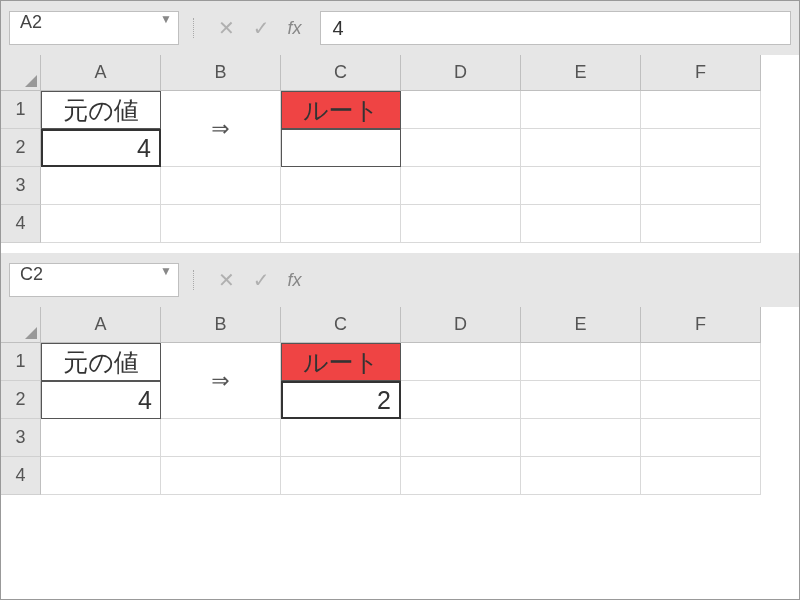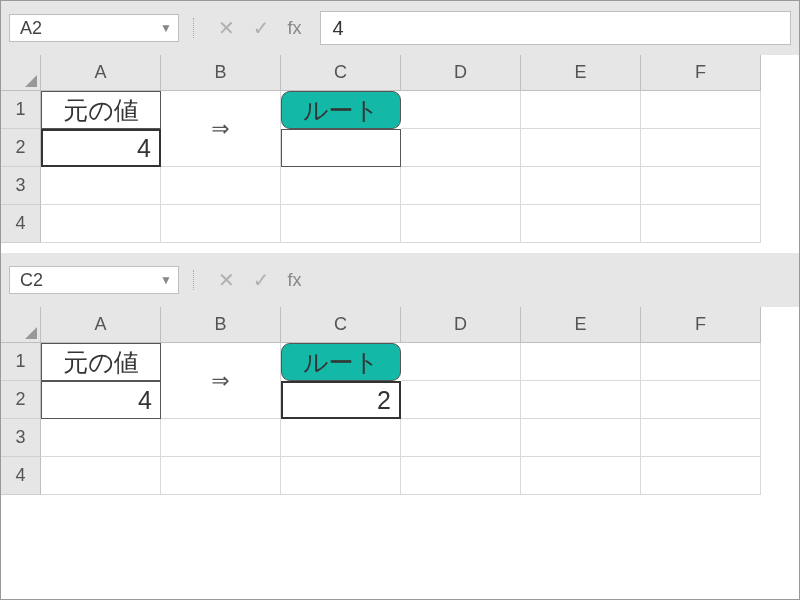--- a/index.html
+++ b/index.html
@@ -16,25 +16,25 @@
     }
     .formula-bar-row {
       display: flex;
       align-items: center;
       height: 54px;
       padding: 10px 8px;
       gap: 8px;
     }
     .name-box {
       width: 170px;
-      height: 28px;
+      height: 34px;
       background: #fff;
       border: 1px solid #bfbfbf;
       display: flex;
-      align-items: center;
+      align-items: flex-start;
       padding: 0 10px;
       font-size: 18px;
       color: #444;
       position: relative;
     }
     .name-box .dropdown {
       position: absolute;
       right: 6px;
       color: #888;
       font-size: 12px;
@@ -50,20 +50,21 @@
       align-items: center;
       gap: 18px;
       padding: 0 10px;
     }
     .fx-btn {
       color: #b0b0b0;
       font-size: 20px;
       cursor: default;
     }
     .fx-label {
+      font-style: italic;
       color: #888;
       font-size: 18px;
     }
     .formula-input {
       flex: 1;
       height: 34px;
       background: #fff;
       border: 1px solid #bfbfbf;
       padding: 0 12px;
       font-size: 20px;
@@ -132,21 +133,21 @@
       display: flex;
       align-items: center;
       padding: 0 8px;
       color: #333;
       font-size: 25px;
     }
     .cell.right { justify-content: flex-end; }
     .cell.center { justify-content: center; }
     .box-border { border: 1px solid #555 !important; }
     .box-border-thick { border: 2px solid #333 !important; }
-    .green-fill { background: #14b8a6; border-radius: 9px; }
+    .green-fill { background: #ef4444; }
     .arrow-cell {
       font-size: 22px;
       color: #666;
     }
     .merged-arrow {
       grid-row: span 2;
       height: 76px;
       display: flex;
       align-items: center;
       justify-content: center;

